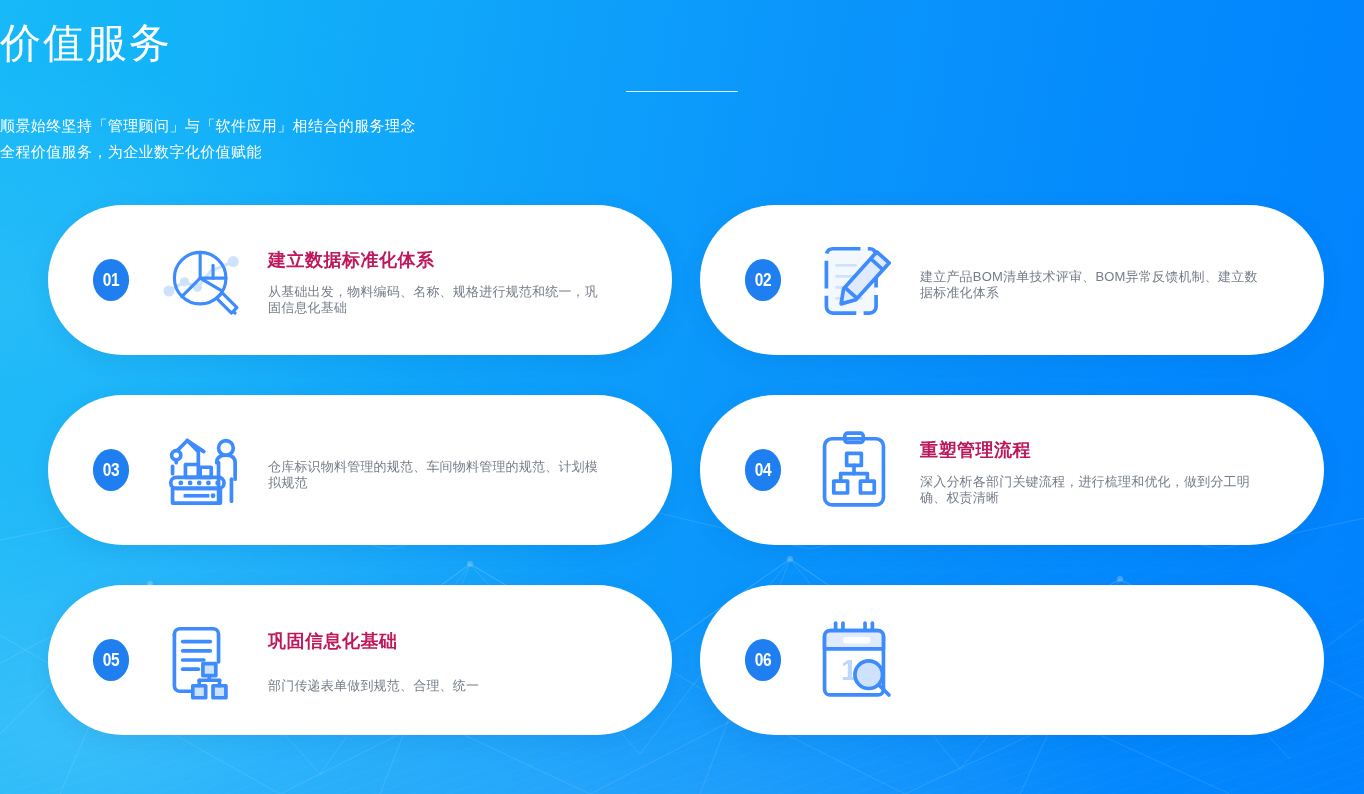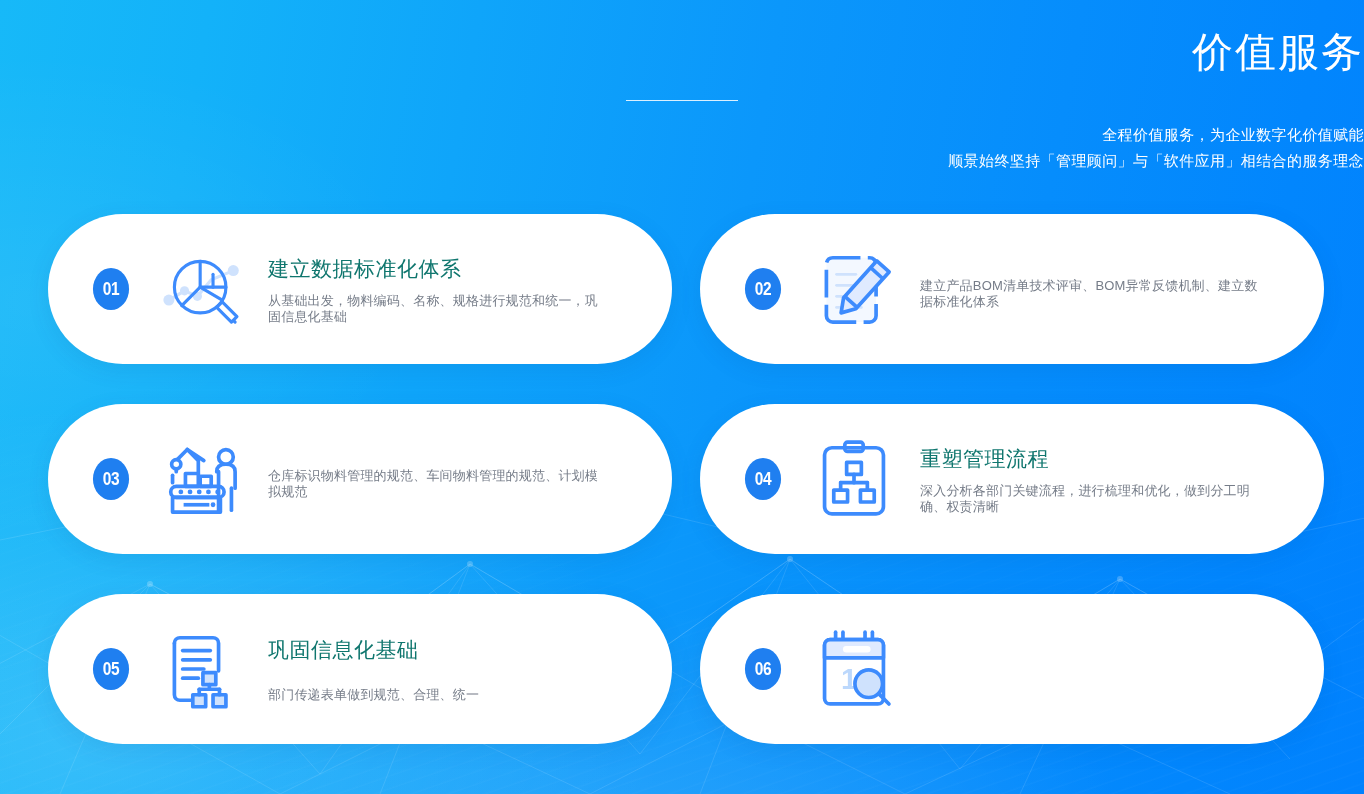--- a/index.html
+++ b/index.html
@@ -53,22 +53,22 @@
         rgba(255,255,255,0.00) 9px,
         rgba(255,255,255,0.055) 10px,
         rgba(255,255,255,0.00) 12px);
     -webkit-mask-image: linear-gradient(to top, rgba(0,0,0,1) 0%, rgba(0,0,0,0.35) 55%, rgba(0,0,0,0) 100%);
     mask-image: linear-gradient(to top, rgba(0,0,0,1) 0%, rgba(0,0,0,0.35) 55%, rgba(0,0,0,0) 100%);
   }
 
   
   .header {
     position: relative;
-    text-align: right;
-    padding-top: 23px;
+    text-align: left;
+    padding-top: 14px;
     z-index: 3;
   }
   .page-title {
     font-size: 41px;
     line-height: 58px;
     color: #ffffff;
     font-weight: 400;
     letter-spacing: 2px;
   }
   .title-rule {
@@ -138,24 +138,24 @@
   }
   .card-icon svg { width: 92px; height: 92px; display: block; }
 
   .card-text {
     flex: 1 1 auto;
     min-width: 0;
     margin-left: 18px;
     padding-right: 4px;
   }
   .card-title {
-    font-size: 21px;
+    font-size: 18px;
     line-height: 30px;
-    color: #0f766e;
-    font-weight: 400;
+    color: #be185d;
+    font-weight: 700;
     letter-spacing: .5px;
   }
   .card-desc {
     margin-top: 9px;
     font-size: 13px;
     line-height: 16px;
     color: #757c88;
     letter-spacing: .2px;
     max-width: 340px;
   }
@@ -192,22 +192,22 @@
     <circle cx="180" cy="130" r="2"></circle>
       <circle cx="600" cy="125" r="2"></circle>
     <circle cx="1010" cy="130" r="2"></circle>
   </g>
 </svg>
 
 <div class="header">
   <h1 class="page-title">价值服务</h1>
   <div class="title-rule"></div>
   <div class="subtitle">
+    <div>顺景始终坚持「管理顾问」与「软件应用」相结合的服务理念</div>
     <div>全程价值服务，为企业数字化价值赋能</div>
-    <div>顺景始终坚持「管理顾问」与「软件应用」相结合的服务理念</div>
   </div>
 </div>
 
 <div class="grid">
 
   <div class="card">
     <div class="badge">01</div>
     <div class="card-icon">
       <svg viewBox="0 0 100 100">
         <g stroke="#cfe2fd" stroke-width="3.4" fill="none" stroke-linecap="round">

